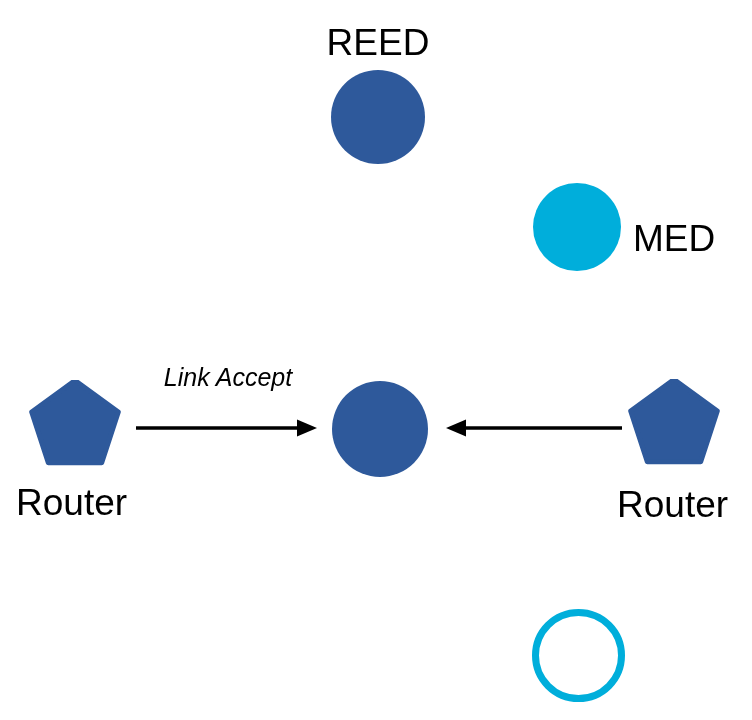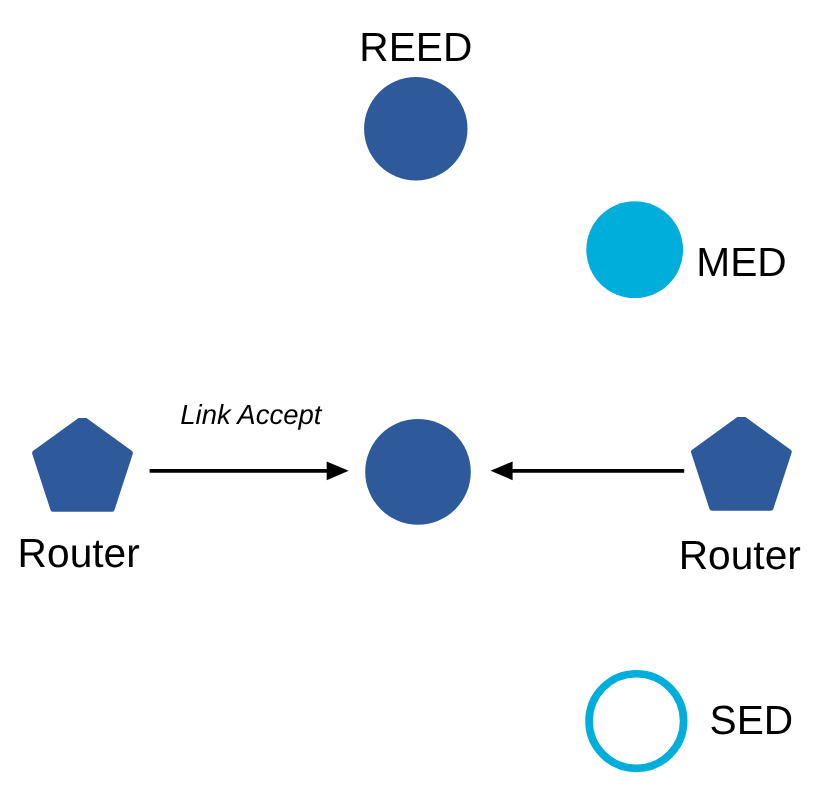--- a/index.html
+++ b/index.html
@@ -95,15 +95,14 @@
   </div>
 
   <div class="circle blue" style="left:332px; top:381px; width:96px; height:96px;"></div>
 
   <svg class="pentagon-svg" style="left:627px; top:379px;" width="94" height="88" viewBox="0 0 94 88" xmlns="http://www.w3.org/2000/svg">
     <polygon class="pentagon-shape" points="47,0.5 90.3,31.9 73.7,82.8 20.3,82.8 3.7,31.9"></polygon>
   </svg>
   <div class="node-label" style="left:617px; top:486px;">Router</div>
 
   <div class="circle outline-cyan" style="left:532px; top:609px; width:93px; height:93px;"></div>
-  <div class="node-label" style="left:645px; top:636px;">SED</div>
 
 </div>
 
 </body></html>

